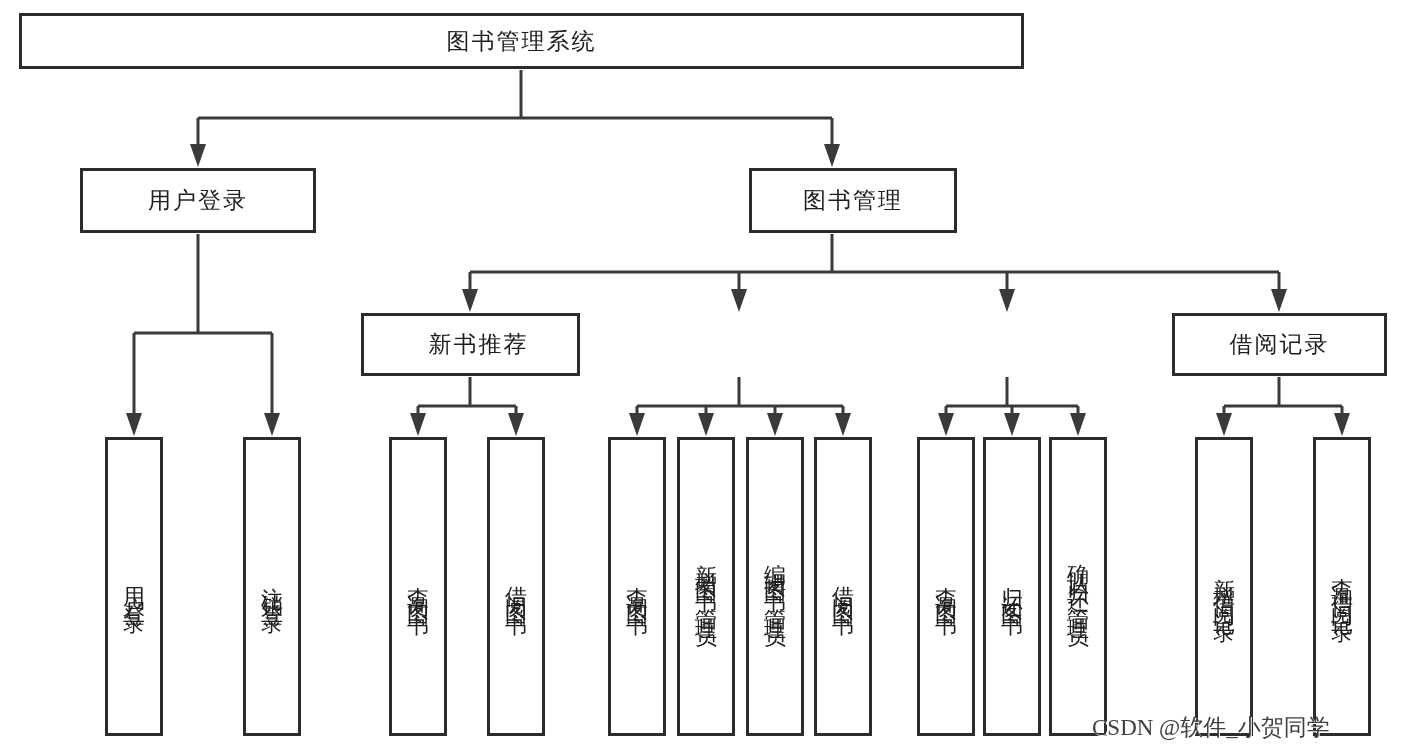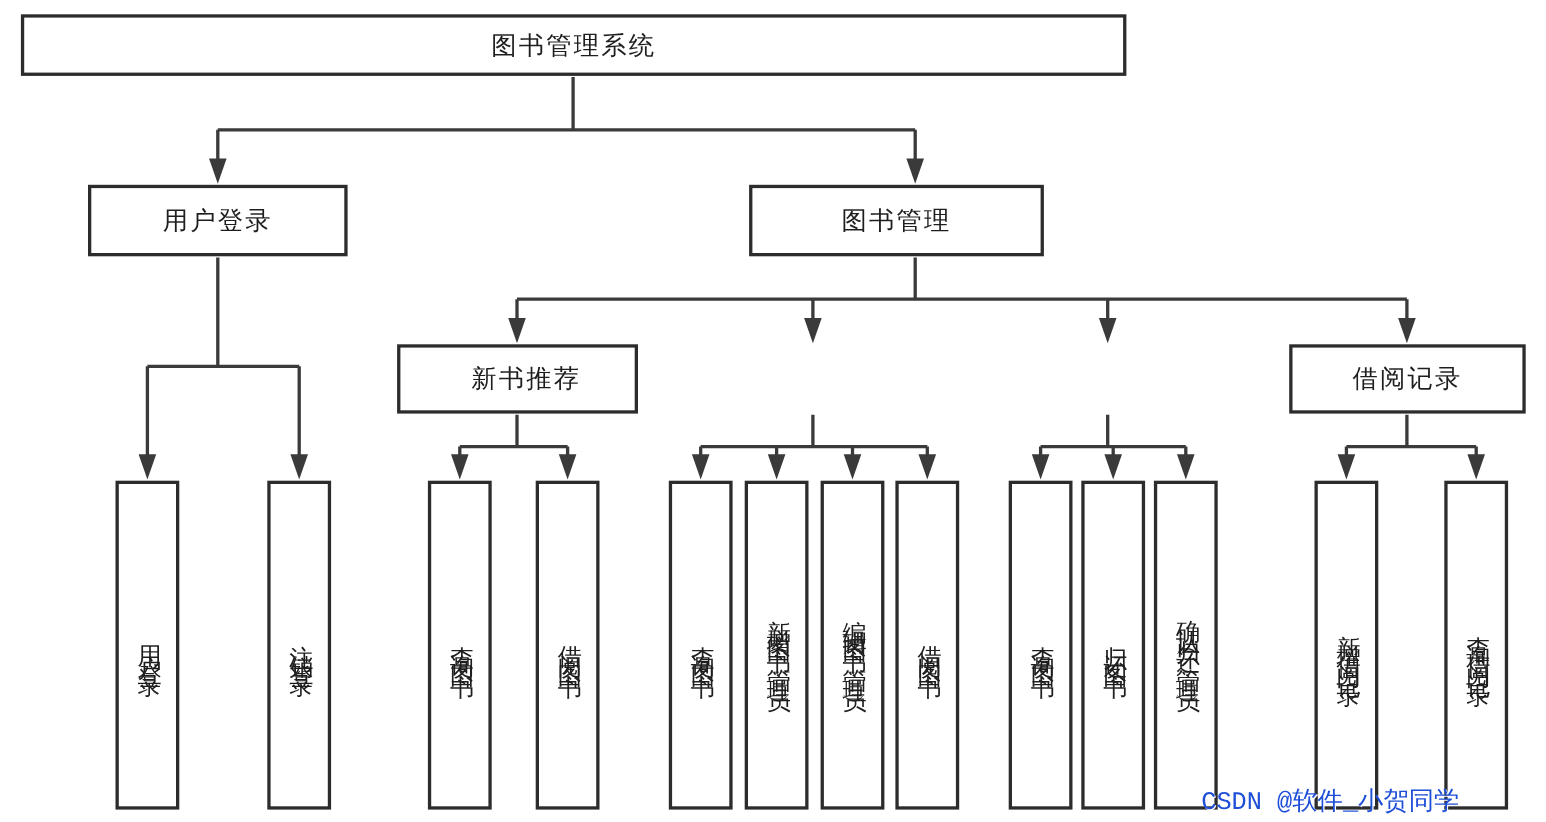--- a/index.html
+++ b/index.html
@@ -1,21 +1,21 @@
 <!DOCTYPE html>
 <html><head>
 <meta charset="utf-8">
 <style>
   html, body { margin: 0; padding: 0; background: #ffffff; }
   #stage {
     position: relative;
     width: 1405px;
     height: 747px;
     background: #ffffff;
-    font-family: Liberation Mono, monospace;
+    font-family: Liberation Serif, serif;
     overflow: hidden;
   }
   #wires {
     position: absolute;
     left: 0; top: 0;
     width: 1405px; height: 747px;
     pointer-events: none;
   }
   .node {
     position: absolute;
@@ -37,21 +37,21 @@
     line-height: 1;
     white-space: nowrap;
     color: #1e1e1e;
   }
   .watermark {
     position: absolute;
     left: 1092px;
     top: 712px;
     width: 250px;
     font-size: 23px;
-    color: #1d4ed8;
+    color: #404040;
     text-shadow: 1px 1px 0 #ffffff;
     white-space: nowrap;
     z-index: 5;
   }
 </style>
 </head>
 <body>
 
 <div id="stage">
 
@@ -118,21 +118,21 @@
     </g>
   </svg>
 
   <div class="node hnode" style="left:19px; top:13px; width:1005px; height:56px;">
     <span>图书管理系统</span>
   </div>
 
   <div class="node hnode" style="left:80px; top:168px; width:236px; height:65px;">
     <span>用户登录</span>
   </div>
-  <div class="node hnode" style="left:681px; top:168px; width:268px; height:65px;">
+  <div class="node hnode" style="left:749px; top:168px; width:208px; height:65px;">
     <span>图书管理</span>
   </div>
 
   <div class="node hnode" style="left:361px; top:313px; width:219px; height:63px;padding-left:16px;">
     <span>新书推荐</span>
   </div>
   <div class="node hnode" style="left:1172px; top:313px; width:215px; height:63px;">
     <span>借阅记录</span>
   </div>
 

